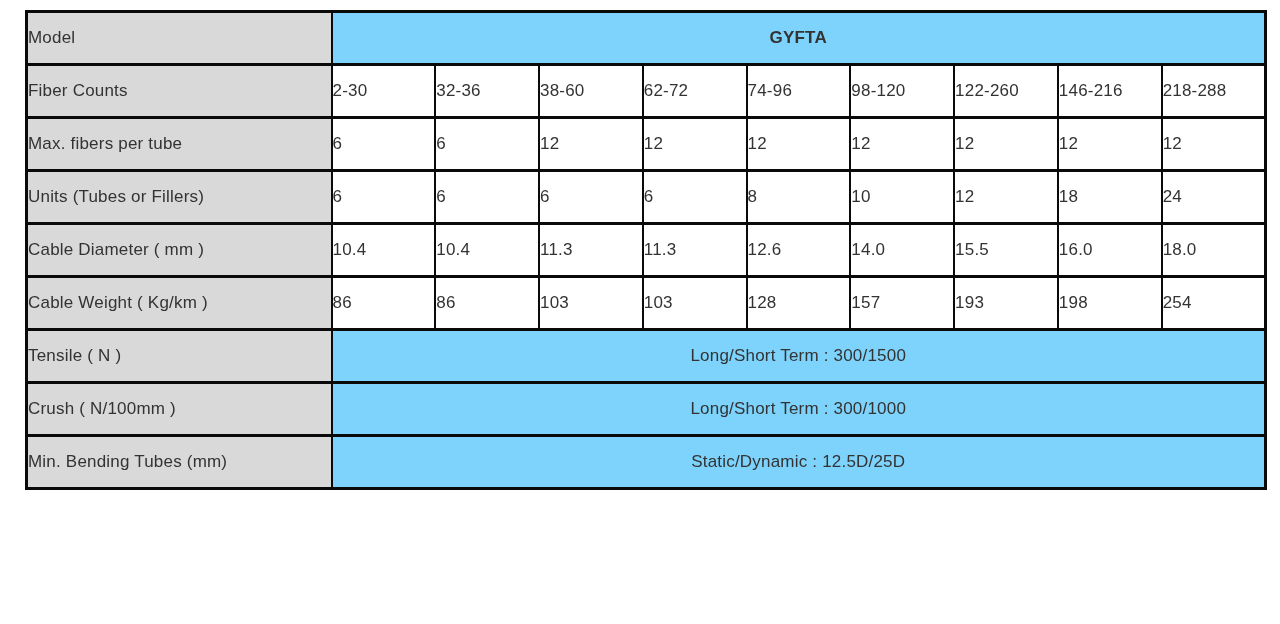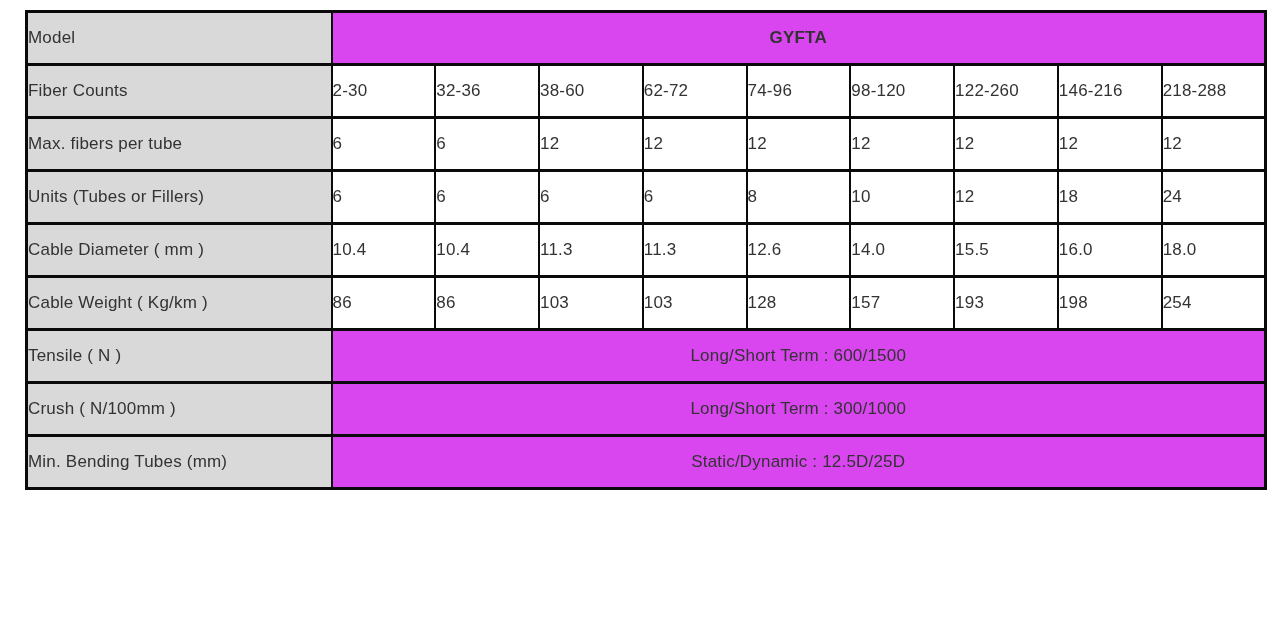--- a/index.html
+++ b/index.html
@@ -41,21 +41,21 @@
     background: #d9d9d9;
     text-align: left;
     padding-left: 9px;
     padding-right: 4px;
   }
   td.data-cell {
     background: #ffffff;
     text-align: left;
   }
   td.span-cell {
-    background: #d946ef;
+    background: #7dd3fc;
     text-align: center;
     white-space: pre;
   }
   td.bold {
     font-weight: bold;
   }
 </style>
 </head>
 <body>
 
@@ -133,21 +133,21 @@
           <td class="data-cell">103</td>
           <td class="data-cell">103</td>
           <td class="data-cell">128</td>
           <td class="data-cell">157</td>
           <td class="data-cell">193</td>
           <td class="data-cell">198</td>
           <td class="data-cell">254</td>
         </tr>
         <tr>
           <td class="label-cell">Tensile ( N )</td>
-          <td class="span-cell" colspan="9">Long/Short Term : 600/1500</td>
+          <td class="span-cell" colspan="9">Long/Short Term : 300/1500</td>
         </tr>
         <tr>
           <td class="label-cell">Crush ( N/100mm )</td>
           <td class="span-cell" colspan="9">Long/Short Term : 300/1000</td>
         </tr>
         <tr>
           <td class="label-cell">Min. Bending Tubes (mm)</td>
           <td class="span-cell" colspan="9">Static/Dynamic : 12.5D/25D</td>
         </tr>
       </tbody>

